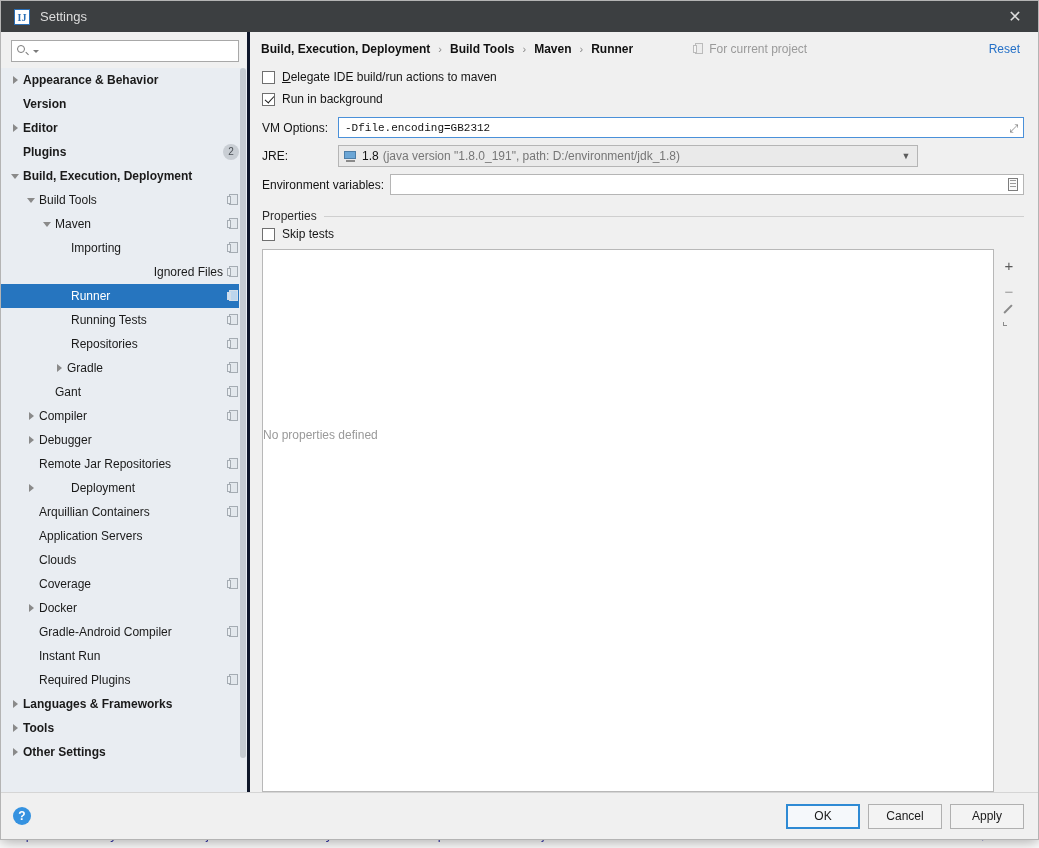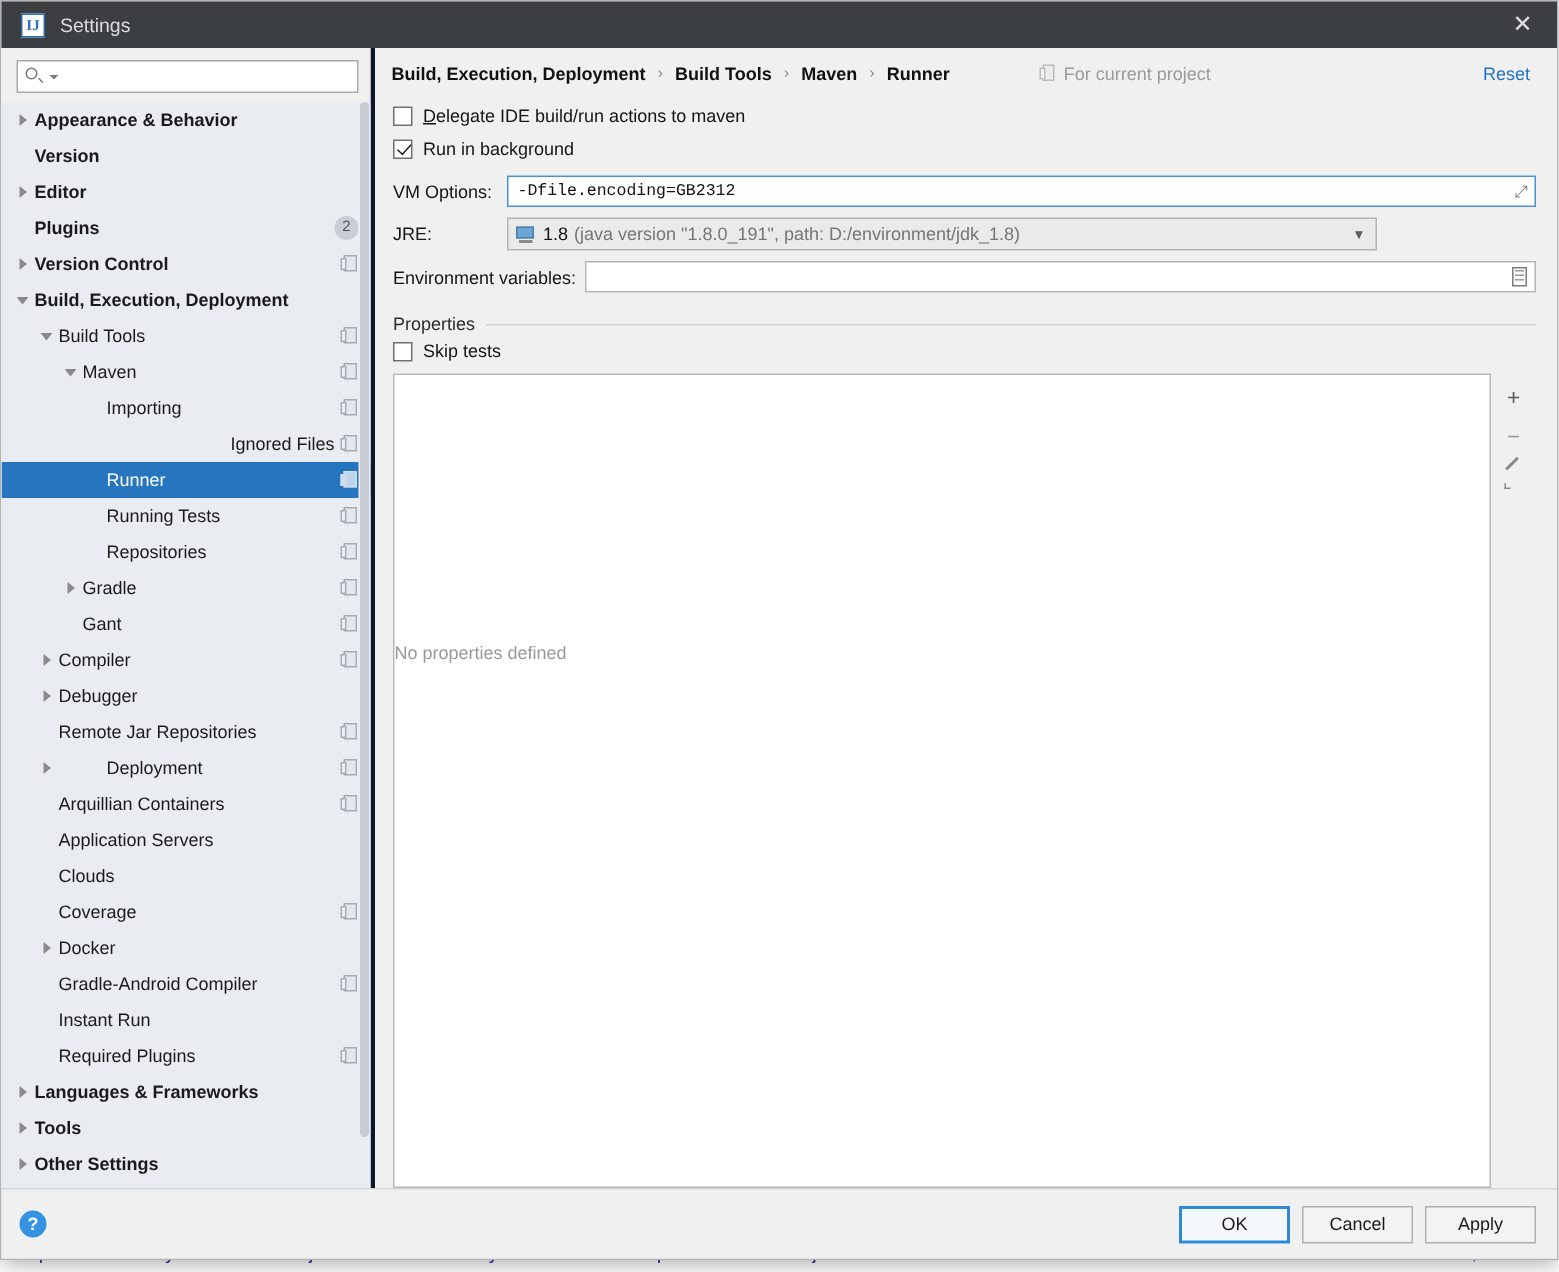--- a/index.html
+++ b/index.html
@@ -758,25 +758,20 @@
             <div class="tree-row bold" style="padding-left: 6px;">
               <span class="arrow collapsed"></span>
               <span class="tree-label">Editor</span>
             </div>
             <div class="tree-row bold" style="padding-left: 6px;">
               <span class="arrow"></span>
               <span class="tree-label">Plugins</span>
               <span class="badge-count">2</span>
             </div>
             <div class="tree-row bold" style="padding-left: 6px;">
-              <span class="arrow collapsed"></span>
-              <span class="tree-label">Version Control</span>
-              <span class="proj-icon"></span>
-            </div>
-            <div class="tree-row bold" style="padding-left: 6px;">
               <span class="arrow expanded"></span>
               <span class="tree-label">Build, Execution, Deployment</span>
             </div>
             <div class="tree-row" style="padding-left: 22px;">
               <span class="arrow expanded"></span>
               <span class="tree-label">Build Tools</span>
               <span class="proj-icon"></span>
             </div>
             <div class="tree-row" style="padding-left: 38px;">
               <span class="arrow expanded"></span>
@@ -801,21 +796,21 @@
             <div class="tree-row" style="padding-left: 54px;">
               <span class="arrow"></span>
               <span class="tree-label">Running Tests</span>
               <span class="proj-icon"></span>
             </div>
             <div class="tree-row" style="padding-left: 54px;">
               <span class="arrow"></span>
               <span class="tree-label">Repositories</span>
               <span class="proj-icon"></span>
             </div>
-            <div class="tree-row" style="padding-left: 38px;">
+            <div class="tree-row" style="padding-left: 50px;">
               <span class="arrow collapsed"></span>
               <span class="tree-label">Gradle</span>
               <span class="proj-icon"></span>
             </div>
             <div class="tree-row" style="padding-left: 38px;">
               <span class="arrow"></span>
               <span class="tree-label">Gant</span>
               <span class="proj-icon"></span>
             </div>
             <div class="tree-row" style="padding-left: 22px;">

